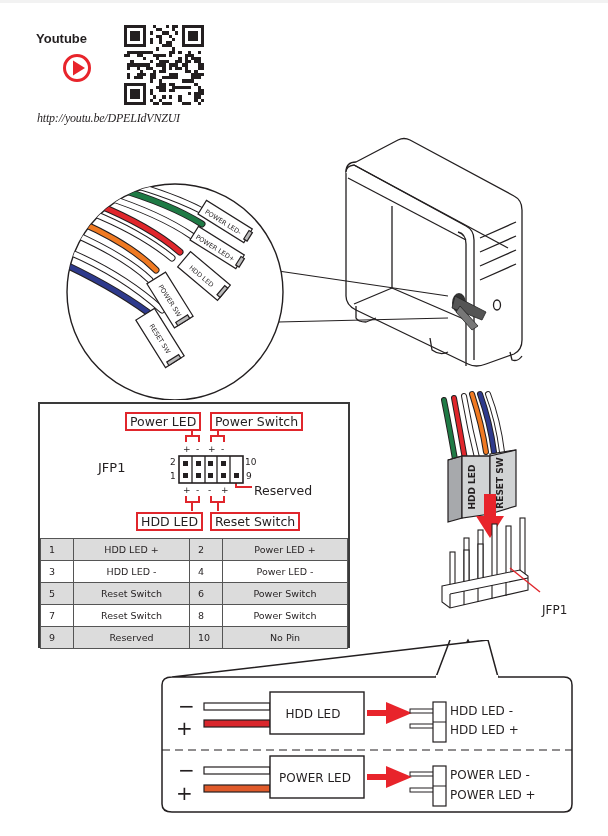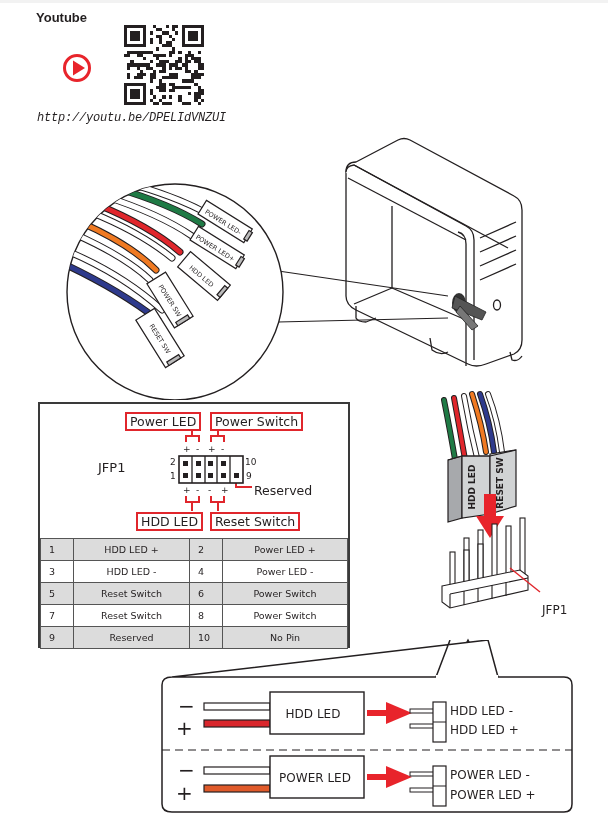--- a/index.html
+++ b/index.html
@@ -1,24 +1,24 @@
 <!DOCTYPE html>
 <html><head>
 <meta charset="utf-8">
 <style>
   html, body { margin: 0; padding: 0; }
   body {
     width: 608px; height: 836px; background: #ffffff; position: relative; overflow: hidden;
     font-family: "DejaVu Sans", sans-serif; color: #231f20;
   }
   .topline { position: absolute; left: 0; top: 0; width: 608px; height: 3px; background: #f2f2f2; }
-  .yt-label { position: absolute; left: 36px; top: 10px; font-size: 13px; font-weight: bold; font-family: "Liberation Sans", sans-serif; }
+  .yt-label { position: absolute; left: 36px; top: 31px; font-size: 13px; font-weight: bold; font-family: "Liberation Sans", sans-serif; }
   .yt-icon { position: absolute; left: 62px; top: 53px; }
   .qr { position: absolute; left: 124px; top: 25px; }
-  .url { position: absolute; left: 37px; top: 111px; font-size: 12px; font-style: italic; font-family: Liberation Mono, monospace; letter-spacing: -0.2px; }
+  .url { position: absolute; left: 37px; top: 111px; font-size: 12px; font-style: italic; font-family: Liberation Serif, serif; letter-spacing: -0.2px; }
   .illus { position: absolute; left: 0; top: 0; }
   .txt { font-family: "DejaVu Sans", sans-serif; }
 
   .jfp-box { position: absolute; left: 38px; top: 402px; width: 312px; height: 246px; border: 2px solid #3a3a3a; box-sizing: border-box; background: #fff; }
   .pin-table { position: absolute; left: 0; top: 134px; width: 308px; border-collapse: collapse; font-size: 9.5px; font-family: "DejaVu Sans", sans-serif; }
   .pin-table td { border: 1px solid #555; height: 21px; text-align: center; padding: 0; }
   .pin-table tr.shade td { background: #dcdcdc; }
   .pin-table td.num { width: 24px; text-align: left; padding-left: 8px; }
   .pin-table td.num2 { width: 24px; text-align: left; padding-left: 8px; }
   .lbl-box { position: absolute; border: 2px solid #e0262c; background: #fff; font-size: 12.5px; line-height: 15px; padding: 0 3px; white-space: nowrap; font-family: "DejaVu Sans", sans-serif; }

